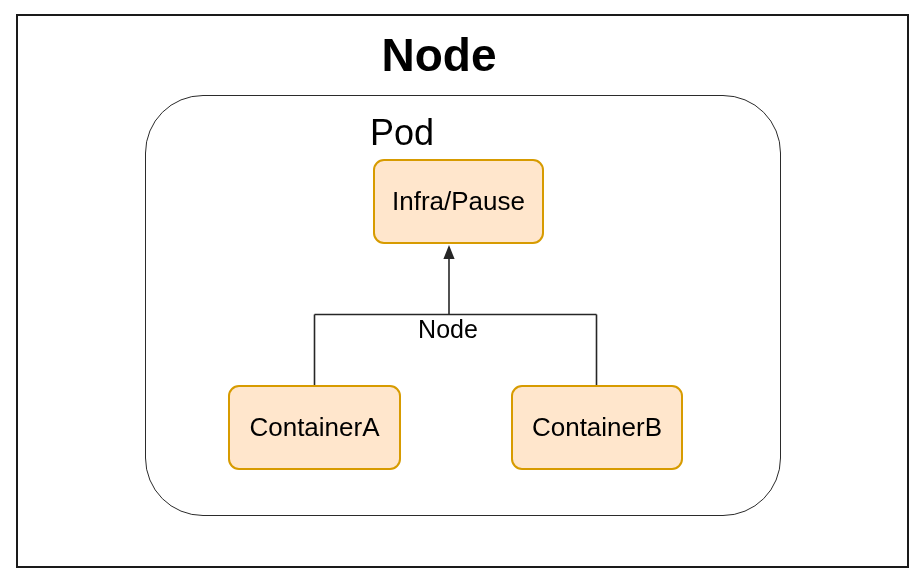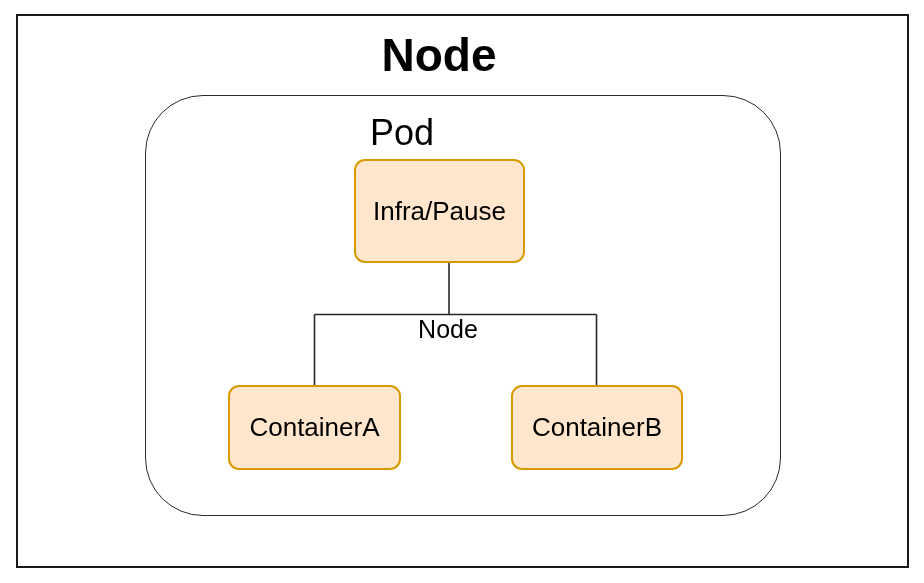--- a/index.html
+++ b/index.html
@@ -64,21 +64,21 @@
     background: #ffe6cc;
     border: 2px solid #d79b00;
     border-radius: 11px;
     box-sizing: border-box;
     display: flex;
     align-items: center;
     justify-content: center;
     font-size: 26px;
     white-space: nowrap;
   }
-  .infra-box      { left: 354px; top: 159px; width: 171px; height: 104px; }
+  .infra-box      { left: 373px; top: 159px; width: 171px; height: 85px; }
   .container-a    { left: 228px; top: 385px; width: 173px; height: 85px; }
   .container-b    { left: 511px; top: 385px; width: 172px; height: 85px; }
   .connector-layer {
     position: absolute;
     left: 0;
     top: 0;
     width: 924px;
     height: 583px;
     pointer-events: none;
   }

